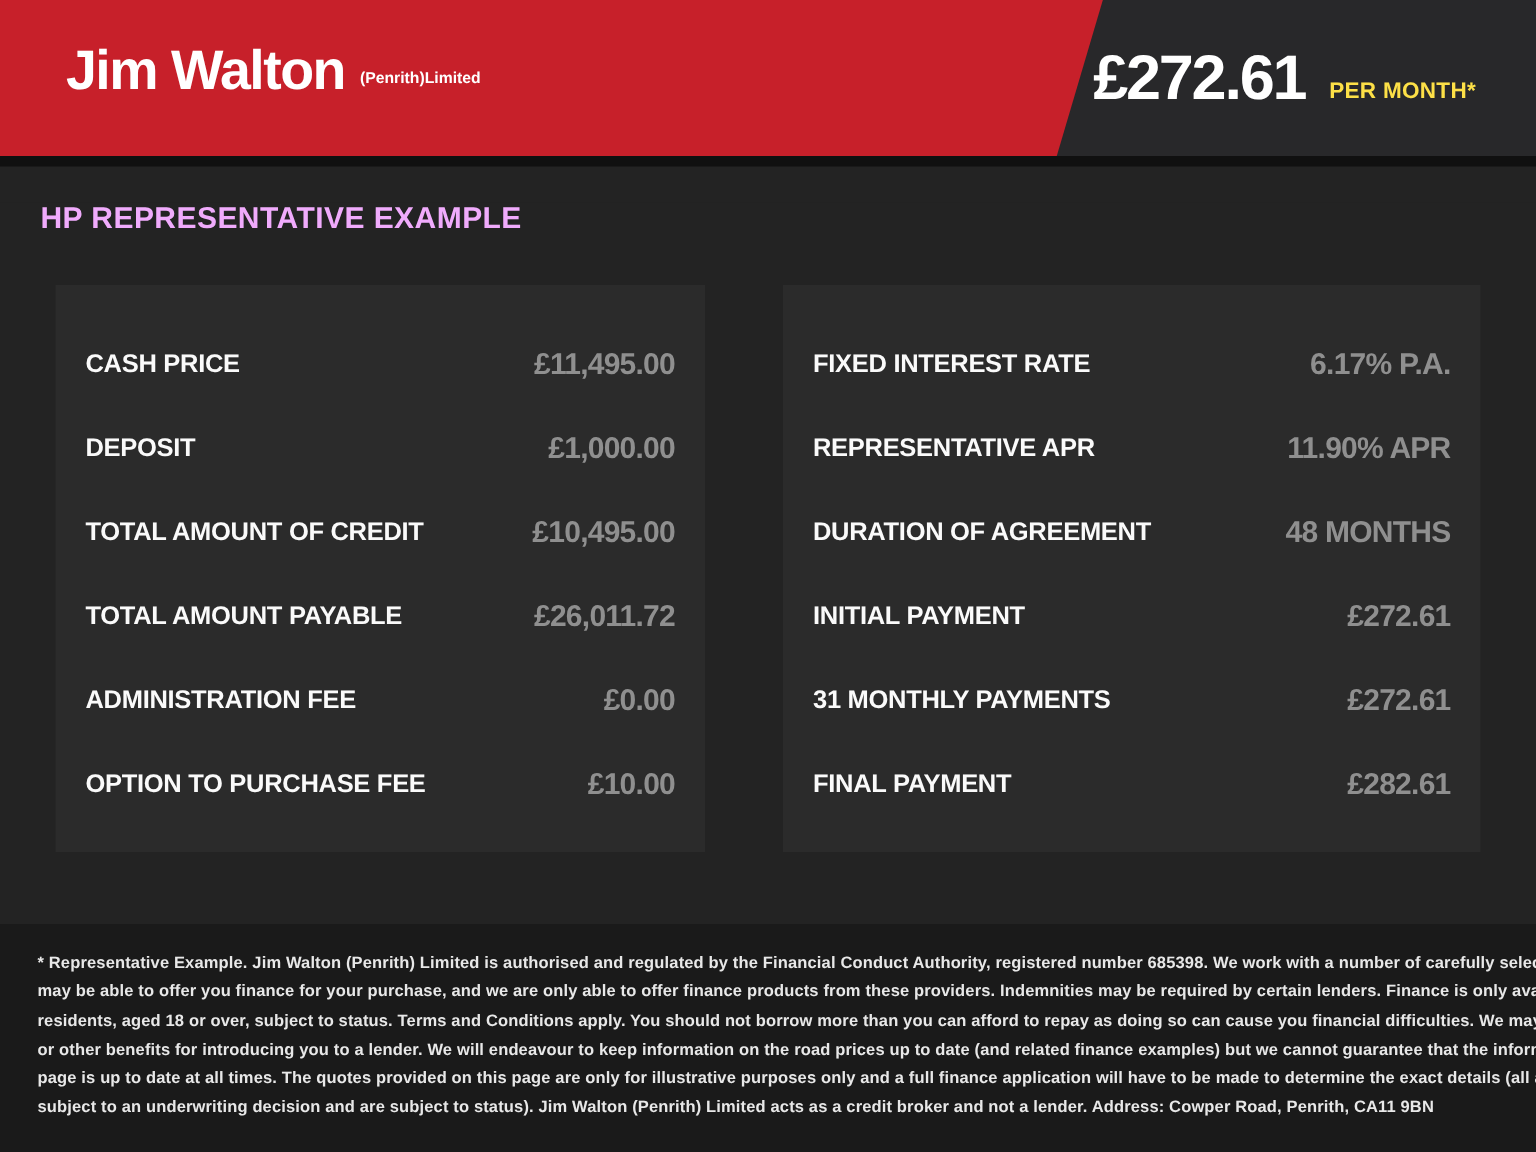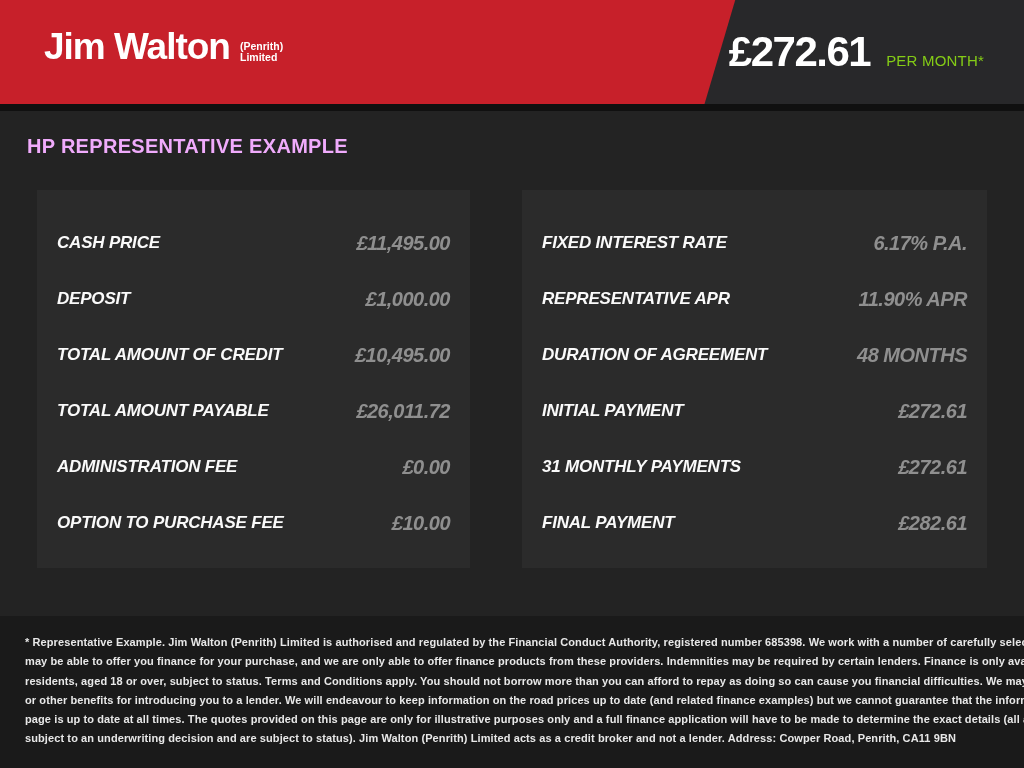--- a/index.html
+++ b/index.html
@@ -26,21 +26,21 @@
     color:#ffffff;
     cursor:pointer;
   }
   .logo-name {
     font-size:37px;
     font-weight:bold;
     letter-spacing:-1px;
   }
   .logo-sub {
     display:flex;
-    flex-direction:column;
+    flex-direction:row;
     justify-content:center;
     padding-top:10px;
   }
   .logo-sub span {
     font-size:10.5px;
     font-weight:bold;
     line-height:11px;
     letter-spacing:0;
   }
   .header-dark {
@@ -54,22 +54,22 @@
     padding-right:40px;
     gap:16px;
   }
   .amount {
     color:#ffffff;
     font-weight:bold;
     font-size:42px;
     letter-spacing:-1.5px;
   }
   .period {
-    color:#84cc16;
-    font-weight:normal;
+    color:#fde047;
+    font-weight:bold;
     font-size:15px;
     letter-spacing:0.2px;
     padding-top:16px;
   }
 
   .header-separator {
     height:7px;
     background:#101010;
   }
 
@@ -82,21 +82,20 @@
     margin:24px 0 0 27px;
     font-size:20px;
     font-weight:bold;
     color:#f0abfc;
     letter-spacing:0.3px;
   }
   .panels {
     display:flex;
     margin:32px 37px 0 37px;
     gap:52px;
-    font-style:italic;
   }
   .panel {
     background:#2b2b2b;
     padding:25px 20px 17px 20px;
     height:378px;
   }
   .panel-left  { flex:0 0 433px; }
   .panel-right { flex:1; }
   .finance-row {
     height:56px;

